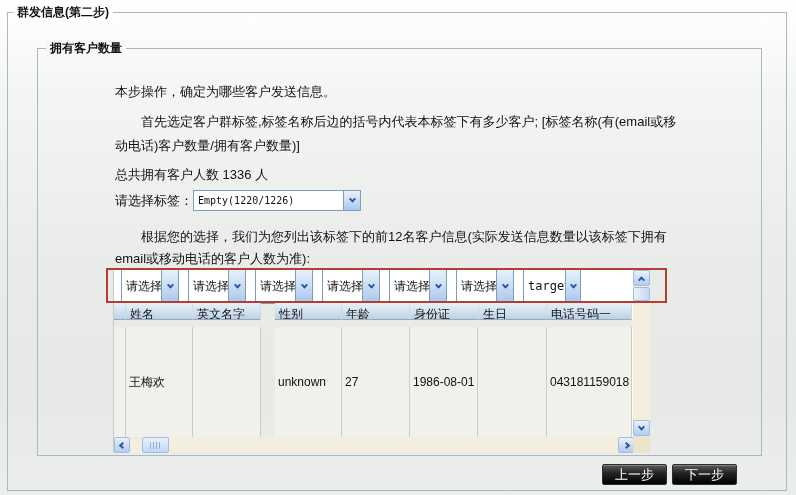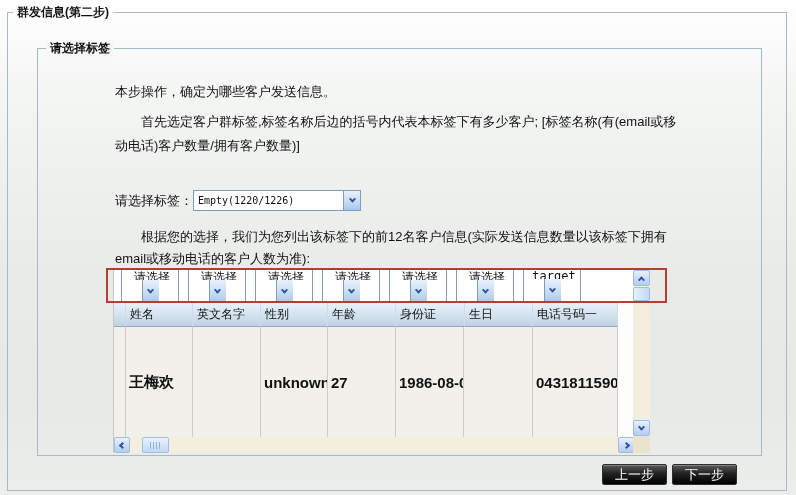--- a/index.html
+++ b/index.html
@@ -25,45 +25,45 @@
   .t4 { left:115px; top:226px; width:564px; text-indent:2em; line-height:22px; }
 
   
   .combo { display:inline-flex; align-items:center; justify-content:space-between;
            background:#ffffff; border:1px solid #7f9db9; height:21px; cursor:default; }
   .combo-text { padding-left:4px; white-space:nowrap; overflow:hidden; }
   .combo-btn { width:17px; height:100%; display:flex; align-items:center; justify-content:center;
                background:linear-gradient(180deg,#e8f1fc 0%,#cadef5 50%,#a8c7ec 100%);
                border-left:1px solid #7f9db9; }
   .combo-tag { width:168px; font-family:"DejaVu Sans Mono","Liberation Mono",monospace; font-size:10px; }
-  .combo-filter { width:58px; height:36px; font-size:12px;flex-direction:column; }
+  .combo-filter { width:58px; height:36px; font-size:12px; }
   .combo-mono .combo-text { font-family:"DejaVu Sans Mono","Liberation Mono",monospace; font-size:12px; }
 
   
   .chev { display:inline-block; width:5px; height:5px; border-left:2px solid #2b55a3; border-bottom:2px solid #2b55a3; }
   .chev-down  { transform:rotate(-45deg) translate(1px,-1px); }
   .chev-up    { transform:rotate(135deg) translate(1px,-1px); }
   .chev-left  { transform:rotate(45deg); }
   .chev-right { transform:rotate(-135deg); }
 
   
   .grid { position:absolute; left:113px; top:270px; width:537px; height:183px; }
   .grid-main { position:absolute; left:0; top:0; width:520px; height:183px; border-left:1px solid #c9c9c3; }
   .filter-row { position:absolute; left:0; top:0; width:520px; height:32px; background:#ffffff;
                 display:flex; align-items:center; padding-left:7px; gap:9px; }
-  .hdr-row { position:absolute; left:0; top:32px; width:520px; height:25px; display:flex; }
+  .hdr-row { position:absolute; left:0; top:32px; width:520px; height:18px; display:flex; }
   .hdr-cell { height:100%; background:linear-gradient(180deg,#eaf2f9 0%,#d3e2ef 55%,#bed1e2 100%);
               border-bottom:1px solid #93a9bd; border-right:1px solid #cfdce8;
               font-size:12px; line-height:24px; padding-left:4px; white-space:nowrap; overflow:hidden; }
   .hdr-fill { height:100%; background:#fdfdfc; flex:1; }
   .body-row { position:absolute; left:0; top:57px; width:520px; height:110px; display:flex; }
   .bd-cell { height:100%; background:#f1f0ea; border-right:1px solid #ccccc6;
-             display:flex; align-items:center; padding-left:3px; font-size:15px; white-space:nowrap; overflow:hidden;font-weight:bold; }
+             display:flex; align-items:center; padding-left:3px; font-size:12px; white-space:nowrap; overflow:hidden; }
   .bd-fill { height:100%; background:#fdfdfc; flex:1; }
-  .w-gut{width:12px;} .w1{width:67px;} .w2{width:68px;} .w3{width:67px;} .w4{width:68px;}
+  .w-gut{width:12px;} .w1{width:67px;} .w2{width:68px;} .w3{width:67px;margin-left:14px;} .w4{width:68px;}
   .w5{width:68px;} .w6{width:69px;} .w7{width:85px;}
 
   
   .sbtn { display:flex; align-items:center; justify-content:center;
           background:linear-gradient(180deg,#eaf2fc 0%,#cdddf3 50%,#b4cdee 100%);
           border:1px solid #9ebee8; border-radius:2px; cursor:pointer; }
   .vscroll { position:absolute; right:0; top:0; width:17px; height:166px; background:#f3eedd; }
   .vscroll .up { position:absolute; left:0; top:0; width:17px; height:16px; }
   .vscroll .vthumb { position:absolute; left:0; top:17px; width:17px; height:14px;
           background:linear-gradient(90deg,#eaf2fc,#c3d8f2); border:1px solid #9ebee8; border-radius:2px; }
@@ -91,25 +91,26 @@
 </head>
 <body>
 
 <div class="page">
 
   <div class="fs fs-outer">
     <span class="legend legend-outer">群发信息(第二步)</span>
   </div>
 
   <div class="fs fs-inner">
-    <span class="legend legend-inner">请选择标签</span>
+    <span class="legend legend-inner">拥有客户数量</span>
   </div>
 
   <div class="abs t1">本步操作，确定为哪些客户发送信息。</div>
   <div class="abs t2">首先选定客户群标签,标签名称后边的括号内代表本标签下有多少客户; [标签名称(有(email或移动电话)客户数量/拥有客户数量)]</div>
+  <div class="abs t3">总共拥有客户人数 1336 人</div>
 
   <div class="abs tagrow">
     <span>请选择标签：</span>
     <div class="combo combo-tag">
       <span class="combo-text">Empty(1220/1226)</span>
       <span class="combo-btn">
           <span class="chev chev-down"></span>
         </span>
     </div>
   </div>

